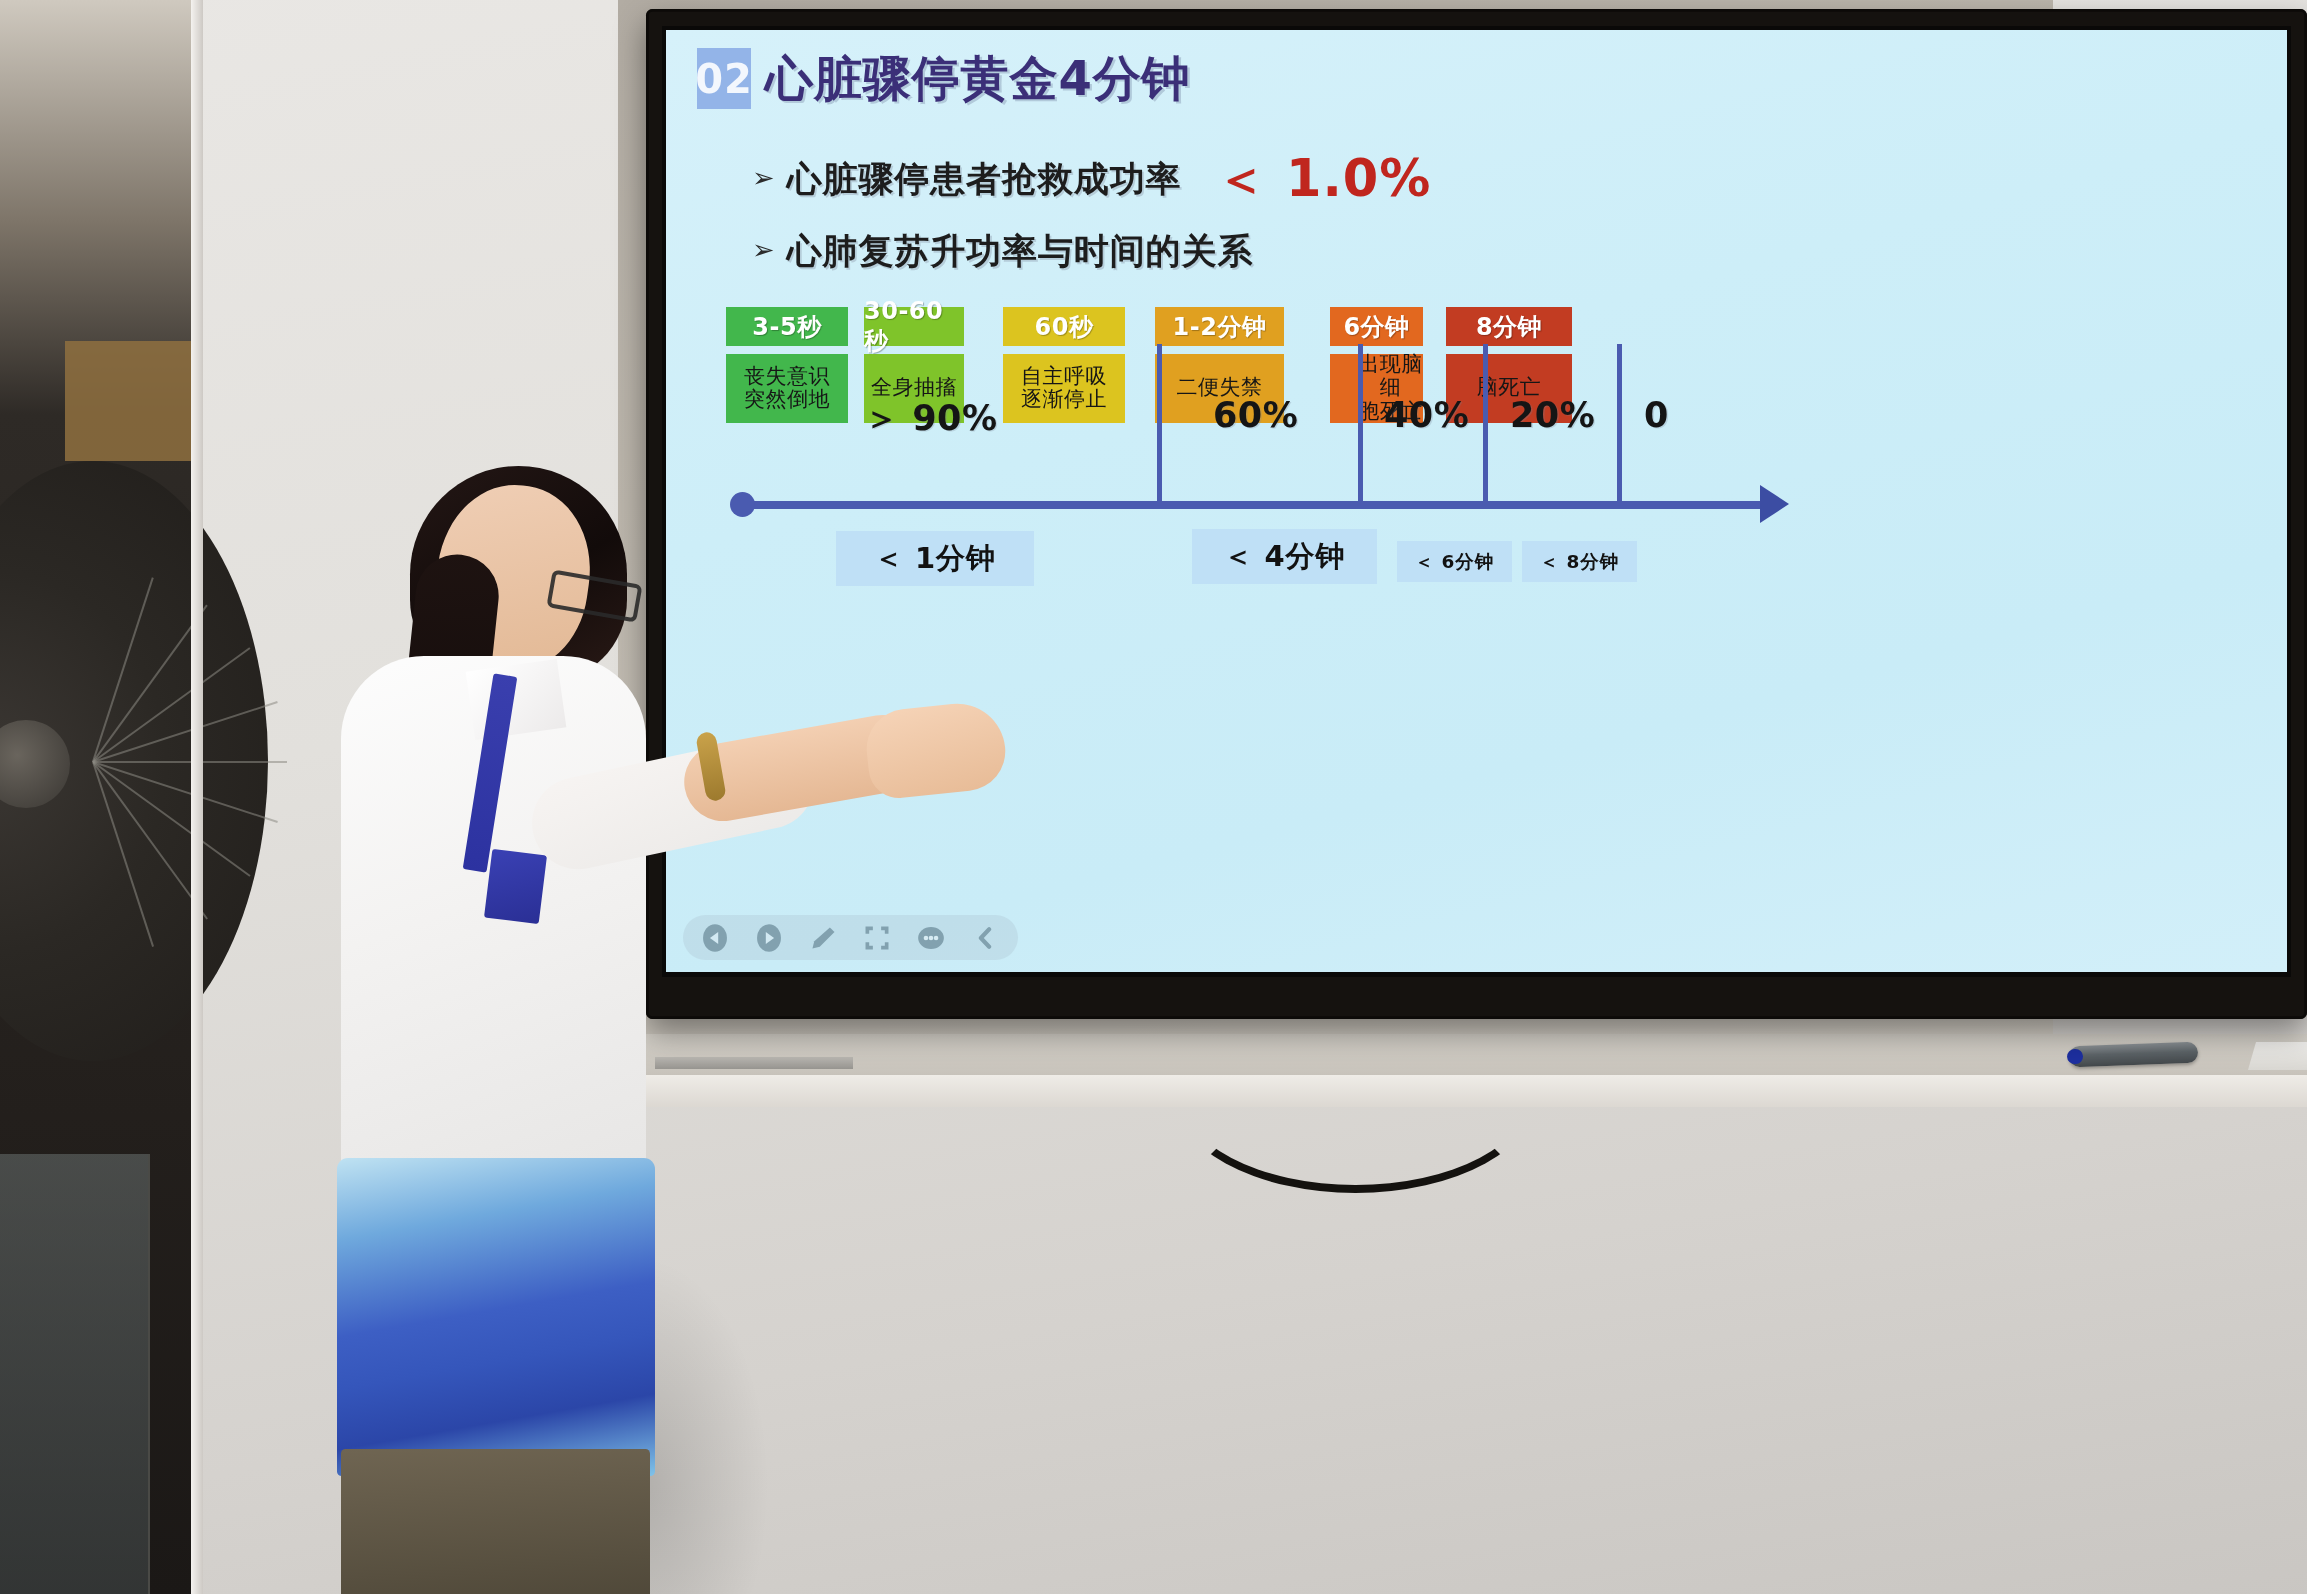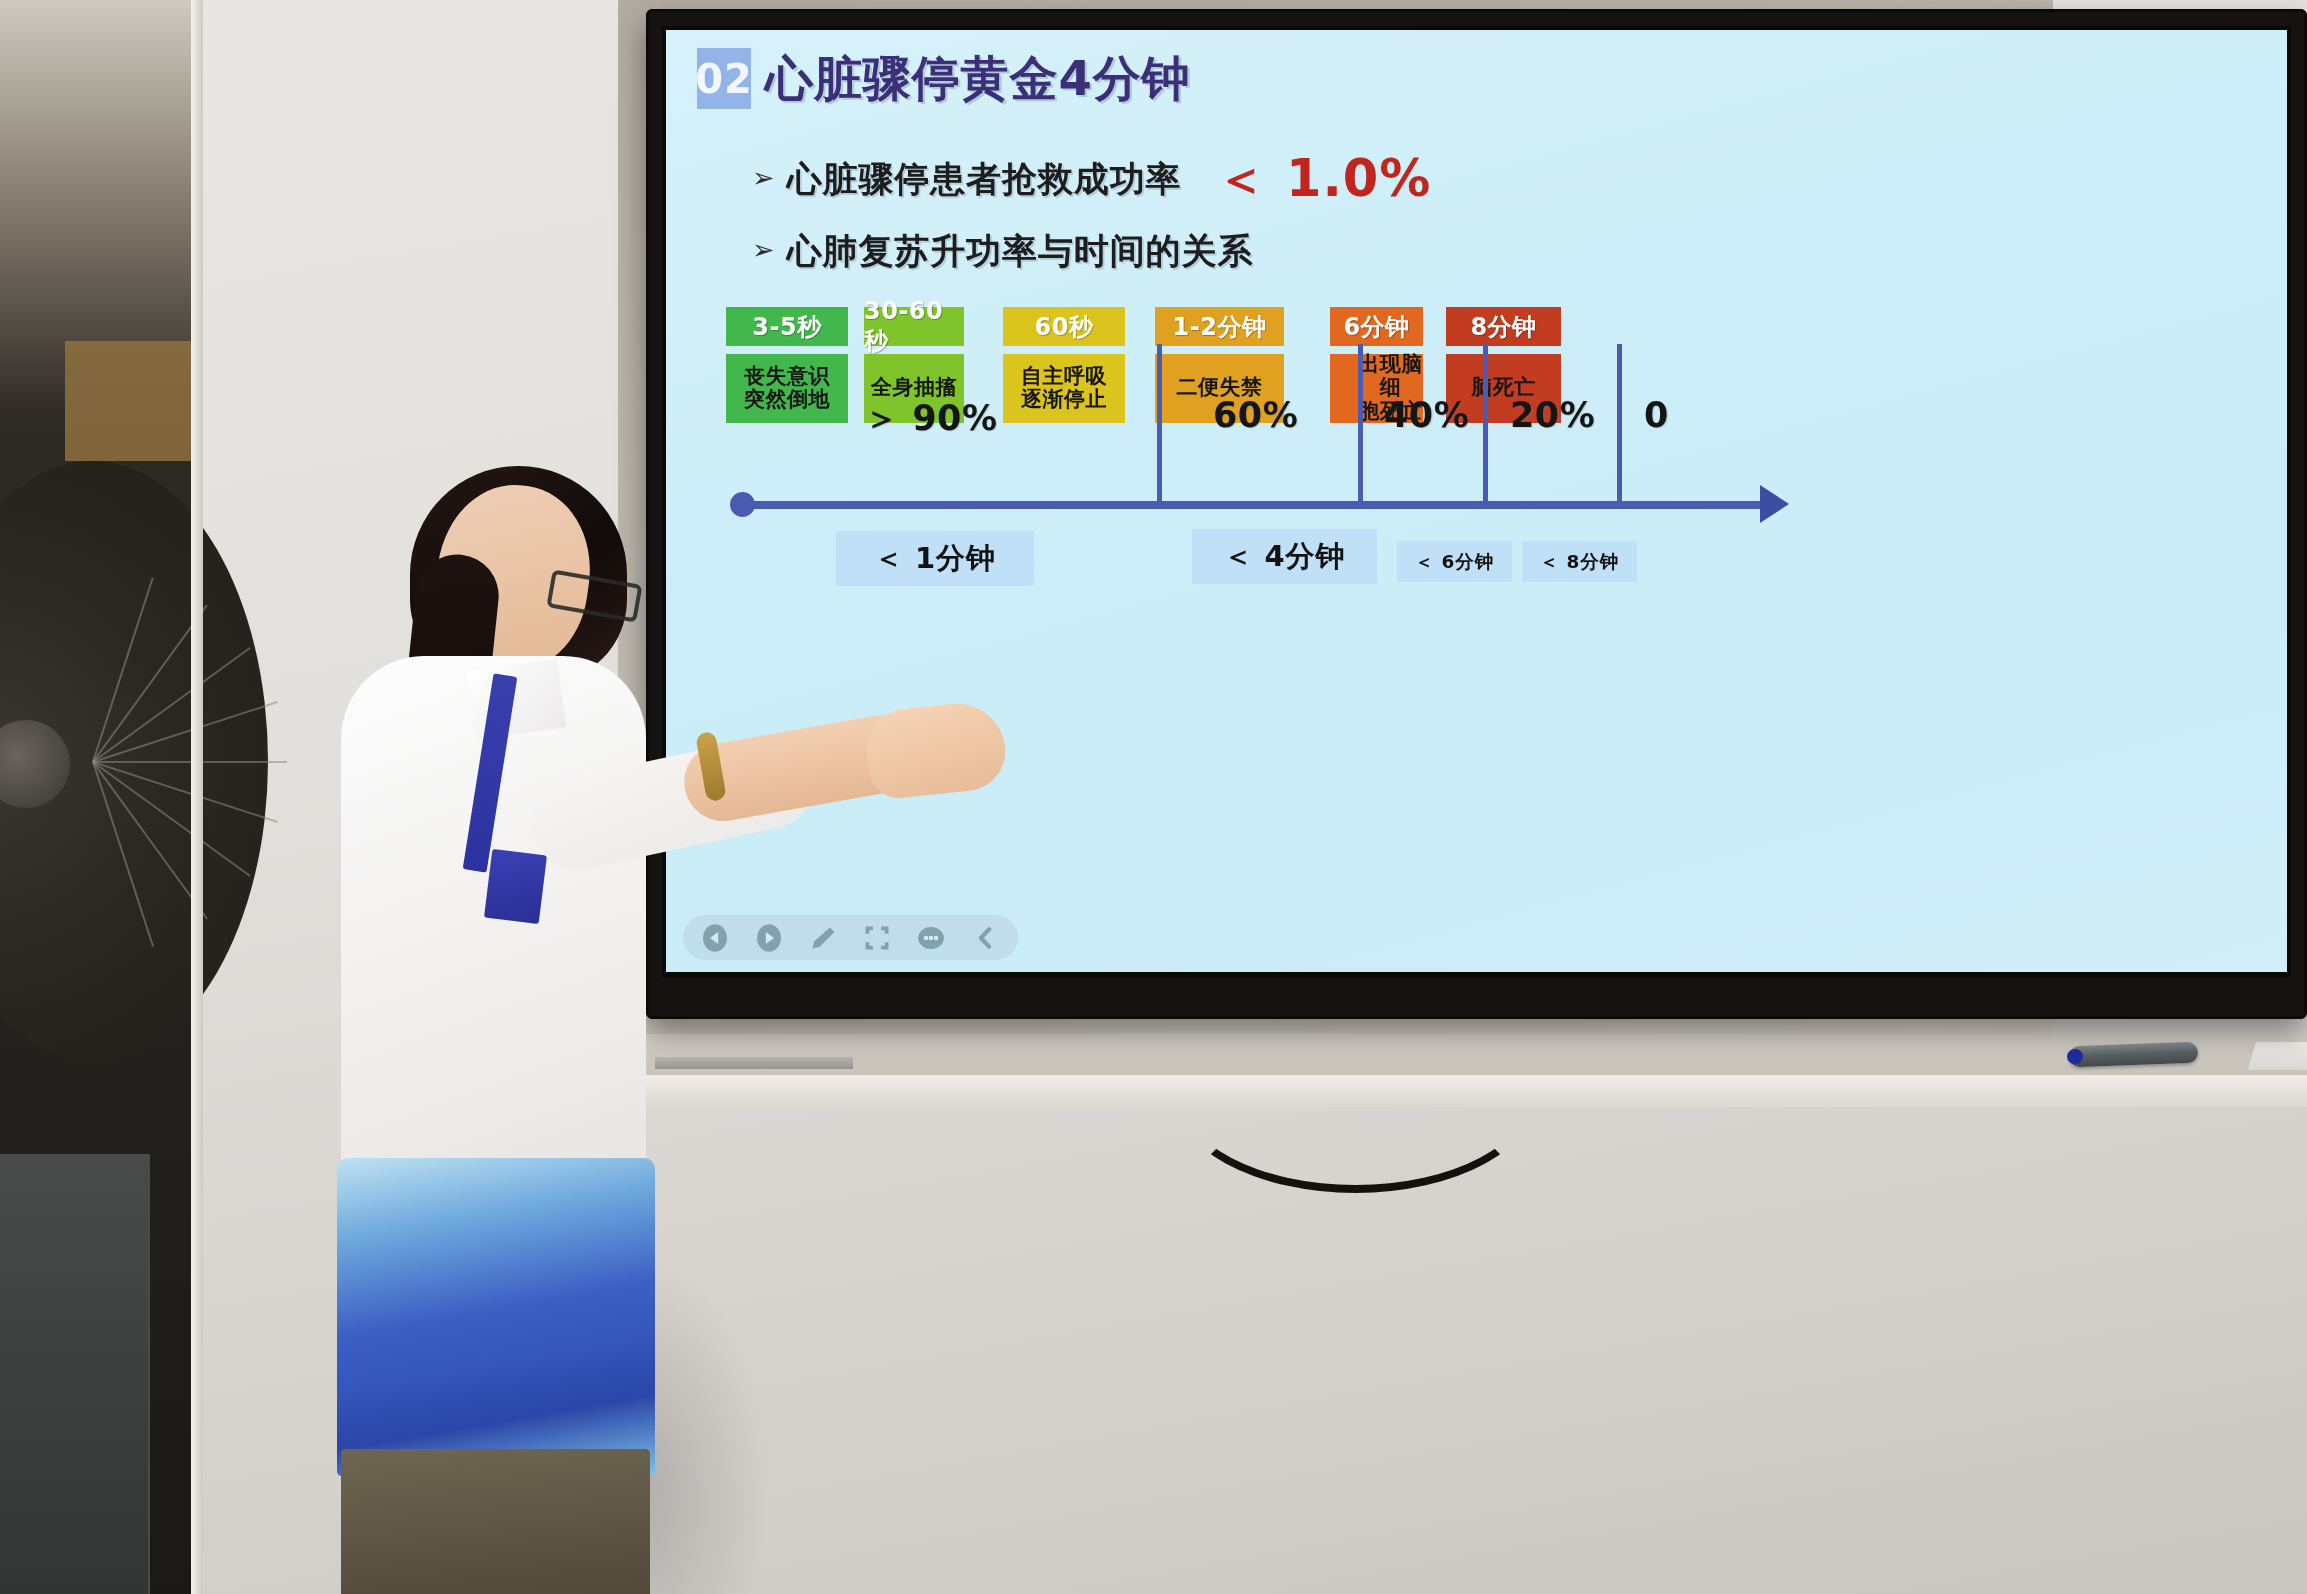--- a/index.html
+++ b/index.html
@@ -65,21 +65,21 @@
   #bullet1{left:86px;top:115px;}
   #bullet2{left:86px;top:198px;}
 
   .diagram{position:absolute;left:60px;top:277px;right:28px;}
   .cols{position:relative;height:100%;}
   .col{position:absolute;top:0;}
   .cap{height:39px;display:flex;align-items:center;justify-content:center;
     color:#ffffff;font-size:24px;font-weight:700;letter-spacing:0.5px;
     text-shadow:0.9px 0.9px 0.9px rgba(0,0,0,.28);}
   .desc{margin-top:7.4px;height:69px;display:flex;align-items:center;justify-content:center;
-    text-align:center;color:#161616;font-size:21px;font-weight:700;line-height:1.12;letter-spacing:0.5px;}
+    text-align:center;color:#161616;font-size:21px;font-weight:400;line-height:1.12;letter-spacing:0.5px;}
 
   .axis{position:absolute;left:0;right:0;height:0;}
   .axis-line{position:absolute;height:7.4px;background:#4a5bb0;border-radius:0.9px;}
   .axis-dot{position:absolute;width:25px;height:25px;border-radius:50%;background:#4a5bb0;}
   .axis-arrow{position:absolute;width:0;height:0;border-top:19.4px solid transparent;
     border-bottom:19.4px solid transparent;border-left:29px solid #3c4da3;}
   .tick{position:absolute;width:5px;background:#4a5bb0;}
   .pctval{position:absolute;font-size:35px;font-weight:700;color:#151515;letter-spacing:0.5px;
     text-shadow:1.4px 1.4px 0 rgba(120,130,150,.25);}
   .timelbl{position:absolute;background:#bfe0f6;color:#121212;font-weight:700;
@@ -200,21 +200,21 @@
                 <div class="desc" style="background: rgb(220, 196, 31);">自主呼吸<br>逐渐停止</div>
               </div>
               <div class="col" style="left: 429px; width: 129px;">
                 <div class="cap" style="background: rgb(224, 160, 32);">1-2分钟</div>
                 <div class="desc" style="background: rgb(224, 160, 32);">二便失禁</div>
               </div>
               <div class="col" style="left: 604px; width: 93px;">
                 <div class="cap" style="background: rgb(226, 104, 31);">6分钟</div>
                 <div class="desc" style="background: rgb(226, 104, 31); padding-left: 28px;">出现脑细<br>胞死亡</div>
               </div>
-              <div class="col" style="left: 720px; width: 115px;">
+              <div class="col" style="left: 720px; width: 126px;">
                 <div class="cap" style="background: rgb(194, 60, 34);">8分钟</div>
                 <div class="desc" style="background: rgb(194, 60, 34);">脑死亡</div>
               </div>
             </div>
           <div class="axis" id="axis-layer">
               <div class="axis-line" style="left: 13px; top: 194px; width: 1030px;"></div>
               <div class="axis-dot" style="left: 3.7px; top: 185px;"></div>
               <div class="axis-arrow" style="left: 1034px; top: 178px;"></div>
               <div class="tick" style="left: 431px; top: 37px; height: 160px;"></div>
               <div class="tick" style="left: 632px; top: 37px; height: 160px;"></div>

